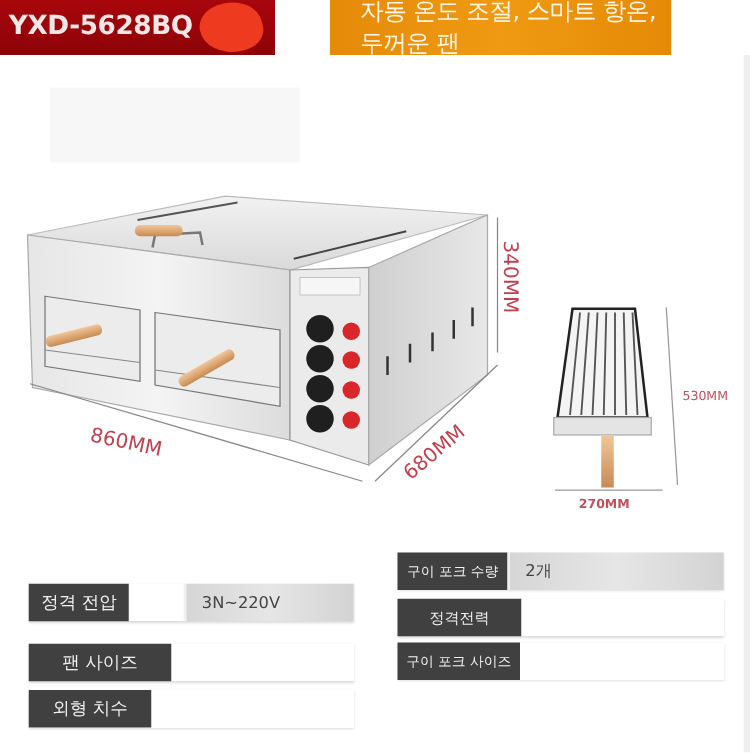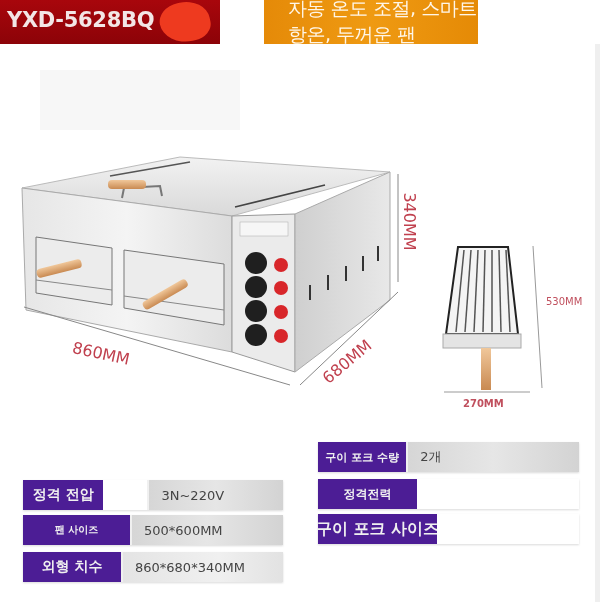--- a/index.html
+++ b/index.html
@@ -1,32 +1,32 @@
 <!DOCTYPE html>
 <html><head>
 <meta charset="utf-8">
 <style>
   html, body { margin:0; padding:0; }
   body { width:600px; height:602px; background:#ffffff; position:relative; overflow:hidden;
          font-family:"DejaVu Sans", "Liberation Sans", sans-serif; }
-  .header { position:absolute; left:0; top:0; width:478px; height:44px; display:flex; }
+  .header { position:absolute; left:0; top:0; width:537px; height:44px; display:flex; }
   .hdr-left { width:220px; height:44px; background:linear-gradient(180deg,#a8060c 0%,#8c0308 100%);
               position:relative; overflow:hidden; }
   .hdr-model { position:absolute; left:7px; top:8px; color:#f3e6e6; font-weight:bold; font-size:21px;
                font-family:"DejaVu Sans", sans-serif; letter-spacing:-0.3px; }
   .hdr-blot { position:absolute; left:160px; top:2px; width:50px; height:40px; background:#ee3a1f;
               border-radius:45% 55% 40% 60%; transform:rotate(-12deg); }
   .hdr-right { flex:1; height:44px; background:linear-gradient(90deg,#e58a08 0%,#ef9a12 50%,#e58a06 100%);
                display:flex; align-items:center; padding-left:24px; box-sizing:border-box;margin-left:44px; }
   .hdr-slogan { color:#fff6e8; font-size:19px; letter-spacing:-0.5px; }
   .dim { position:absolute; color:#c0404e; font-size:16px; font-family:"DejaVu Sans", sans-serif; }
   .dim-small { font-size:10px; color:#c0505e; }
   .spec-row { position:absolute; height:30px; display:flex; box-shadow:0 1px 2px rgba(0,0,0,0.15); }
-  .spec-label { background:#4c1d95; color:#f0f0f0; height:100%; display:flex; align-items:center;
-                justify-content:center; font-size:13px; box-sizing:border-box; white-space:nowrap; overflow:hidden;font-weight:bold; }
+  .spec-label { background:#404040; color:#f0f0f0; height:100%; display:flex; align-items:center;
+                justify-content:center; font-size:13px; box-sizing:border-box; white-space:nowrap; overflow:hidden; }
   .spec-value { background:linear-gradient(90deg,#d6d6d6 0%,#e6e6e6 50%,#d3d3d3 100%); color:#444;
                 height:100%; display:flex; align-items:center; padding-left:12px; box-sizing:border-box;
                 font-size:13px; white-space:nowrap; border-left:2px solid #f0f0f0; }
   .right-edge { position:absolute; right:0; top:44px; width:5px; height:558px; background:#efefef; }
 </style>
 </head>
 <body>
 
 <div class="header">
   <div class="hdr-left">
@@ -116,45 +116,43 @@
     </g>
     <rect x="443" y="334" width="78" height="14" fill="#e4e4e4" stroke="#aaa"></rect>
     <rect x="481" y="348" width="10" height="42" fill="url(#wood)"></rect>
     <line x1="533" y1="246" x2="542" y2="388" stroke="#999" stroke-width="1"></line>
     <line x1="444" y1="392" x2="530" y2="392" stroke="#999" stroke-width="1"></line>
   </svg>
 
   <span class="dim" style="left:72px;top:344px;transform:rotate(12deg);">860MM</span>
   <span class="dim" style="left:318px;top:352px;transform:rotate(-40deg);">680MM</span>
   <span class="dim" style="left:380px;top:212px;transform:rotate(90deg);transform-origin:center;">340MM</span>
-  <span class="dim dim-small" style="left:546px;top:296px;">530MM</span>
+  <span class="dim dim-small" style="left:546px;top:312px;">530MM</span>
   <span class="dim dim-small" style="left:463px;top:398px;font-weight:bold;">270MM</span>
 </div>
 
 <div>
-  <div class="spec-row" style="left:23px;top:480px;width:260px;">
+  <div class="spec-row" style="left:23px;top:467px;width:260px;">
     <div class="spec-label" style="width:98px;font-size:14px;">정격 전압</div>
     <div class="spec-value" style="width:162px;margin-left:44px;">3N~220V</div>
   </div>
   <div class="spec-row" style="left:23px;top:515px;width:260px;">
-    <div class="spec-label" style="width:114px;font-size:10px;">팬 사이즈</div>
-    <div class="spec-value" style="width:162px;">500*600MM</div>
+    <div class="spec-label" style="width:114px;font-size:14px;">팬 사이즈</div>
   </div>
   <div class="spec-row" style="left:23px;top:552px;width:260px;">
     <div class="spec-label" style="width:98px;font-size:14px;">외형 치수</div>
-    <div class="spec-value" style="width:162px;background:linear-gradient(90deg,#e4e4e4,#f0f0f0 60%,#e2e2e2);">860*680*340MM</div>
   </div>
 </div>
 
 <div>
   <div class="spec-row" style="left:318px;top:442px;width:261px;">
     <div class="spec-label" style="width:99px;font-size:11px;">구이 포크 수량</div>
     <div class="spec-value" style="width:192px;">2개</div>
   </div>
   <div class="spec-row" style="left:318px;top:479px;width:261px;">
     <div class="spec-label" style="width:99px;font-size:12px;">정격전력</div>
   </div>
   <div class="spec-row" style="left:318px;top:514px;width:261px;">
-    <div class="spec-label" style="width:119px;font-size:16px;text-align:center;">구이 포크 사이즈</div>
+    <div class="spec-label" style="width:98px;font-size:11px;text-align:center;">구이 포크 사이즈</div>
   </div>
 </div>
 
 <div class="right-edge"></div>
 
 </body></html>

